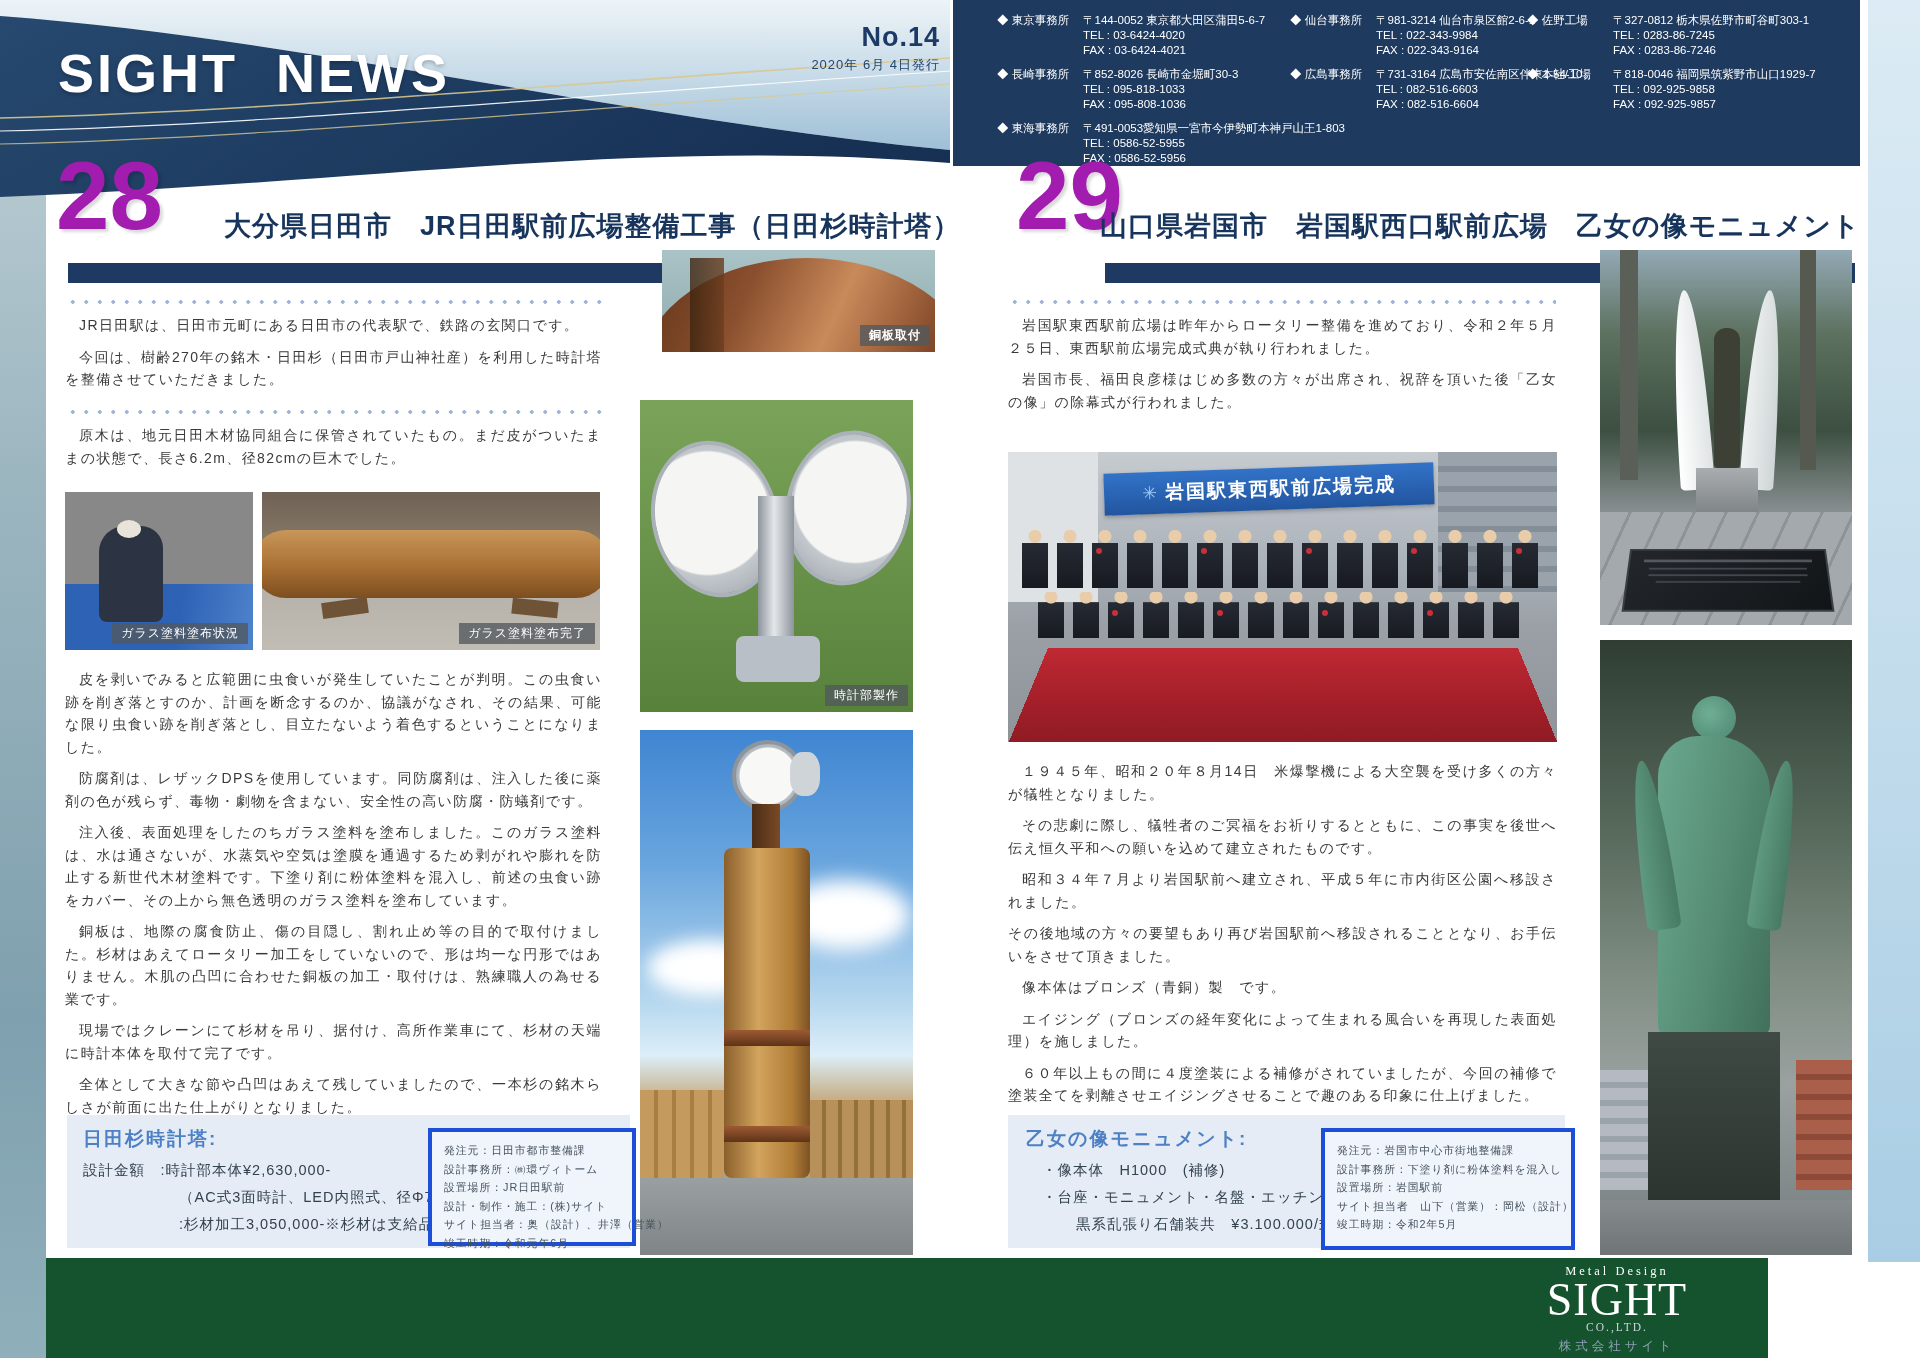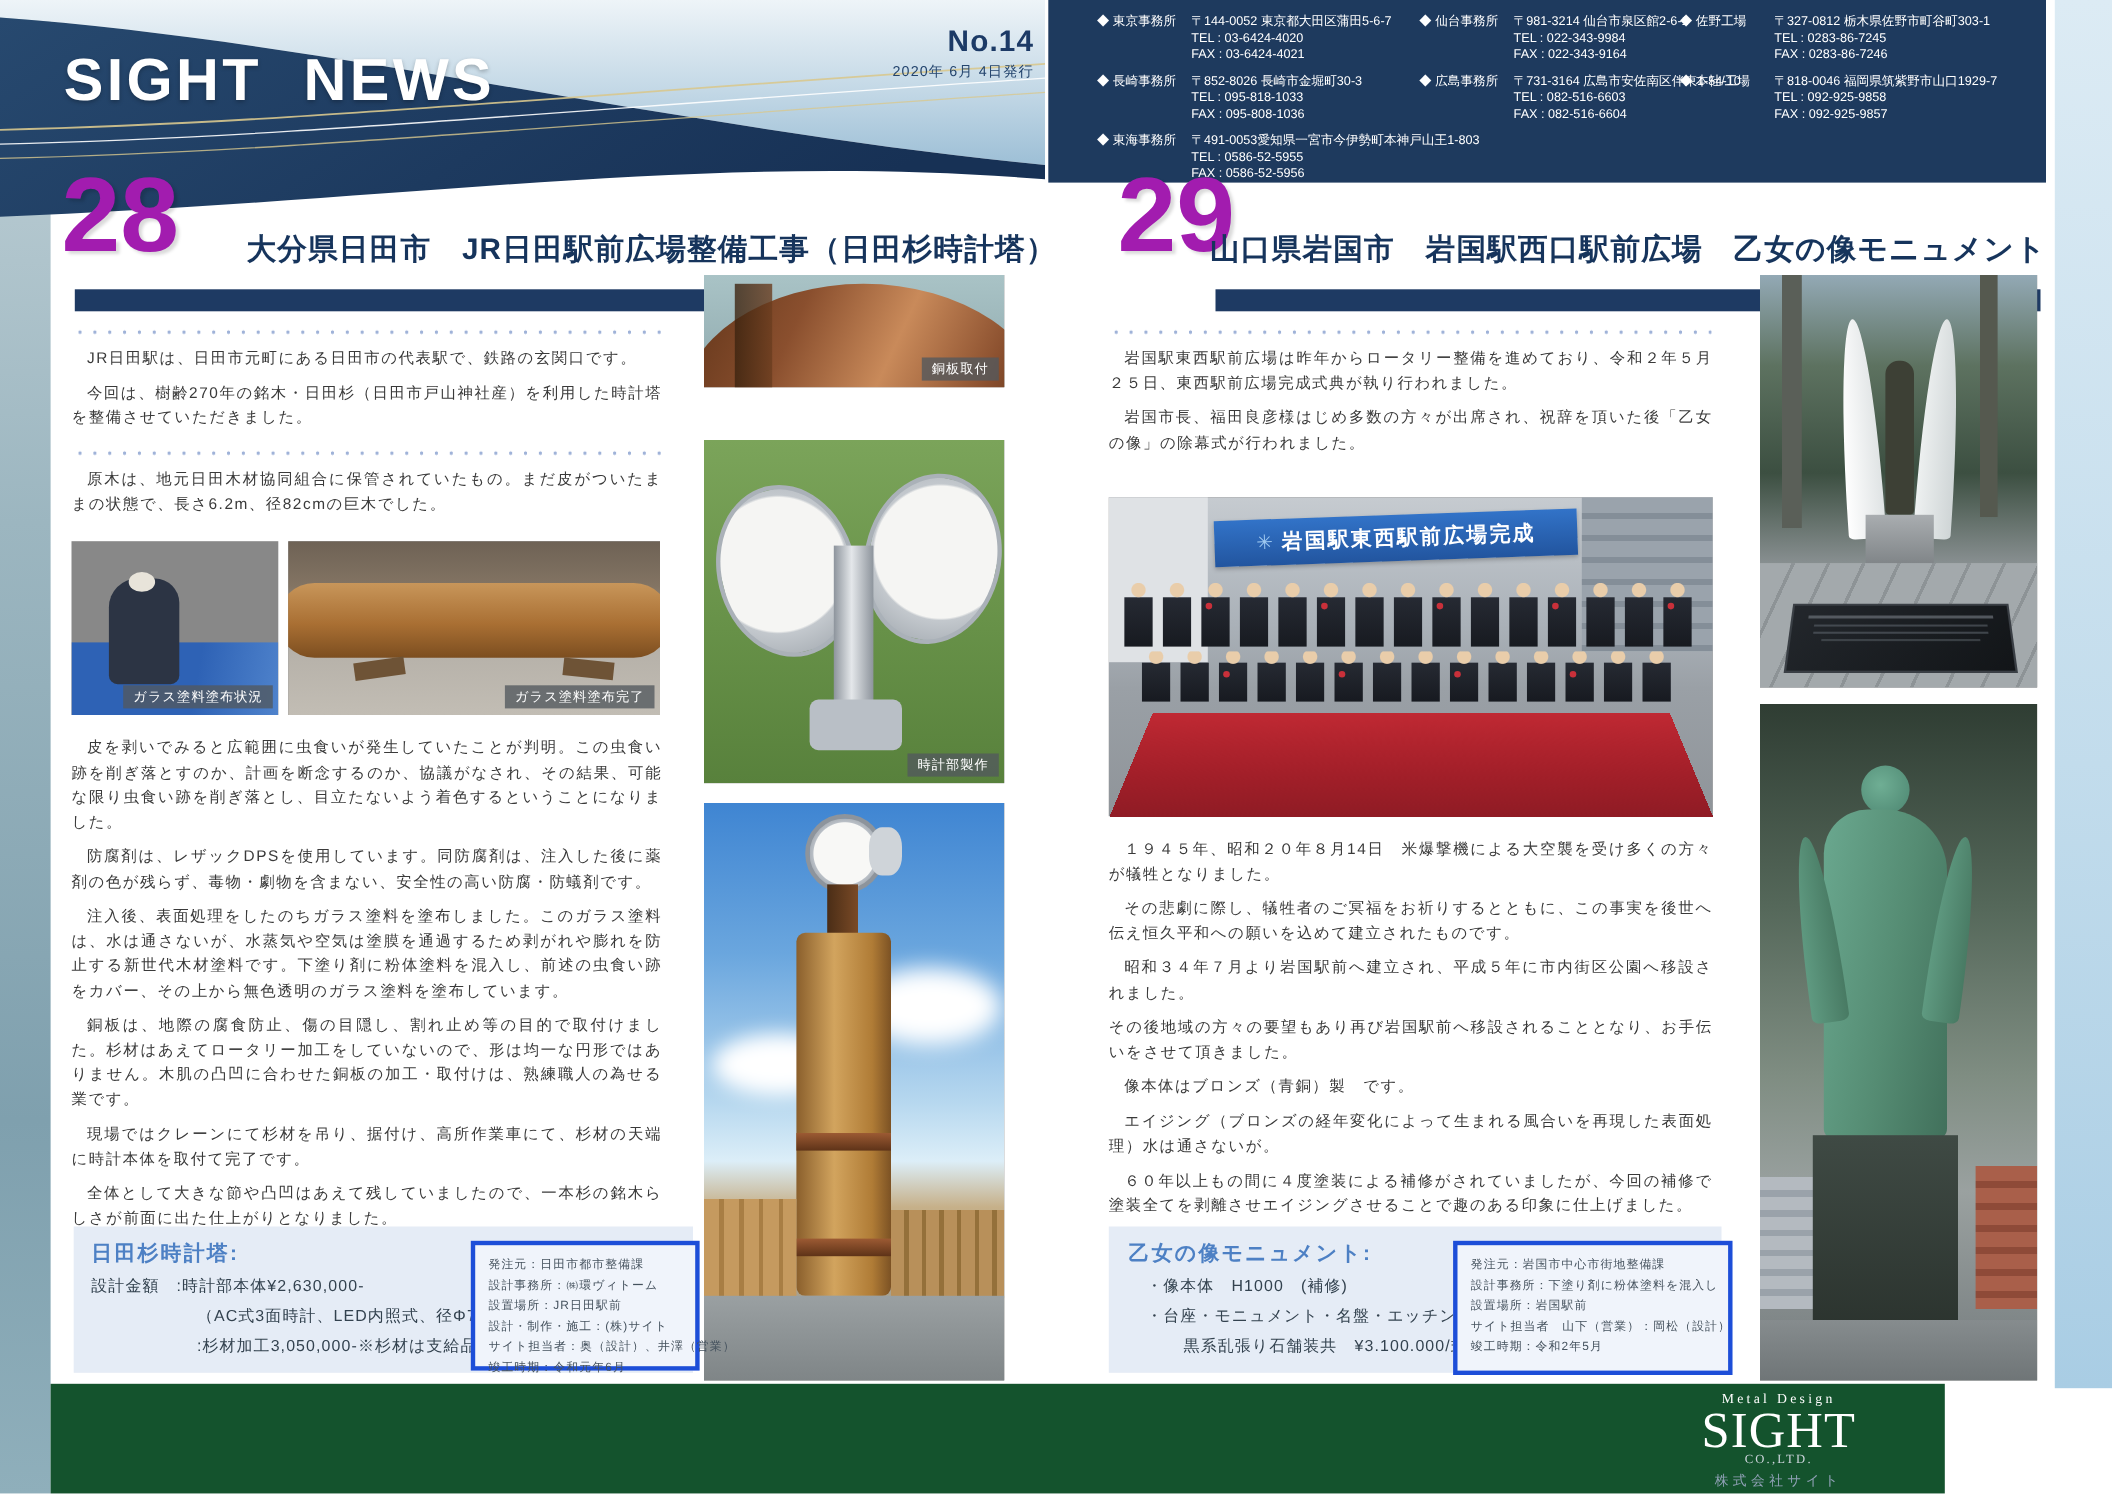--- a/index.html
+++ b/index.html
@@ -193,21 +193,21 @@
   <div class="abs bodycol" style="left:65px;top:668px;width:537px;">
     <p>皮を剥いでみると広範囲に虫食いが発生していたことが判明。この虫食い跡を削ぎ落とすのか、計画を断念するのか、協議がなされ、その結果、可能な限り虫食い跡を削ぎ落とし、目立たないよう着色するということになりました。</p>
     <p>防腐剤は、レザックDPSを使用しています。同防腐剤は、注入した後に薬剤の色が残らず、毒物・劇物を含まない、安全性の高い防腐・防蟻剤です。</p>
     <p>注入後、表面処理をしたのちガラス塗料を塗布しました。このガラス塗料は、水は通さないが、水蒸気や空気は塗膜を通過するため剥がれや膨れを防止する新世代木材塗料です。下塗り剤に粉体塗料を混入し、前述の虫食い跡をカバー、その上から無色透明のガラス塗料を塗布しています。</p>
     <p>銅板は、地際の腐食防止、傷の目隠し、割れ止め等の目的で取付けました。杉材はあえてロータリー加工をしていないので、形は均一な円形ではありません。木肌の凸凹に合わせた銅板の加工・取付けは、熟練職人の為せる業です。</p>
     <p>現場ではクレーンにて杉材を吊り、据付け、高所作業車にて、杉材の天端に時計本体を取付て完了です。</p>
     <p>全体として大きな節や凸凹はあえて残していましたので、一本杉の銘木らしさが前面に出た仕上がりとなりました。</p>
     <p>JR日田駅前で末永く堂々たるシンボルとなっていくことを願っています。</p>
   </div>
 
-  <div class="photo" style="left:640px;top:250px;width:273px;height:102px;">
+  <div class="photo" style="left:662px;top:250px;width:273px;height:102px;font-weight:bold;">
     <div class="layer" style="inset:0;background:linear-gradient(180deg,#a9c3c6 0%,#8fa9ad 100%);"></div>
     <div class="layer" style="left:-20px;top:8px;width:330px;height:150px;border-radius:60% 60% 0 0/90% 90% 0 0;background:linear-gradient(115deg,#5e3318 0%,#8a4f2e 30%,#c98a5a 55%,#8a4f2e 80%,#4f2a12 100%);"></div>
     <div class="layer" style="left:28px;top:8px;width:34px;height:130px;background:linear-gradient(90deg,#3c2410,#6b3d1f);opacity:.8;"></div>
     <div class="cap">銅板取付</div>
   </div>
   <div class="photo" style="left:640px;top:400px;width:273px;height:312px;">
     <div class="layer" style="inset:0;background:linear-gradient(180deg,#7ba45a 0%,#679148 55%,#58813c 100%);"></div>
     <div class="layer" style="left:12px;top:40px;width:118px;height:150px;border-radius:50%;background:radial-gradient(circle at 45% 45%,#f5f5f3 58%,#c3c8cd 60%,#9aa1a8 100%);border:4px solid #aab1b8;transform:rotate(-14deg);"></div>
     <div class="layer" style="left:146px;top:30px;width:116px;height:148px;border-radius:50%;background:radial-gradient(circle at 55% 45%,#f5f5f3 58%,#c3c8cd 60%,#9aa1a8 100%);border:4px solid #aab1b8;transform:rotate(12deg);"></div>
     <div class="layer" style="left:118px;top:96px;width:36px;height:150px;background:linear-gradient(90deg,#8d949c,#e4e7ea 45%,#8d949c);"></div>
@@ -299,21 +299,21 @@
       </div>
     <div class="layer" style="left:40px;top:196px;width:470px;height:94px;background:linear-gradient(180deg,#c02933 0%,#a31f29 60%,#8e1b24 100%);transform:perspective(300px) rotateX(28deg);transform-origin:top;"></div>
   </div>
 
   <div class="abs bodycol" style="left:1008px;top:760px;width:549px;">
     <p>１９４５年、昭和２０年８月14日　米爆撃機による大空襲を受け多くの方々が犠牲となりました。</p>
     <p>その悲劇に際し、犠牲者のご冥福をお祈りするとともに、この事実を後世へ伝え恒久平和への願いを込めて建立されたものです。</p>
     <p>昭和３４年７月より岩国駅前へ建立され、平成５年に市内街区公園へ移設されました。</p>
     <p class="flush">その後地域の方々の要望もあり再び岩国駅前へ移設されることとなり、お手伝いをさせて頂きました。</p>
     <p>像本体はブロンズ（青銅）製　です。</p>
-    <p>エイジング（ブロンズの経年変化によって生まれる風合いを再現した表面処理）水は通さないが。</p>
+    <p>エイジング（ブロンズの経年変化によって生まれる風合いを再現した表面処理）を施しました。</p>
     <p>６０年以上もの間に４度塗装による補修がされていましたが、今回の補修で塗装全てを剥離させエイジングさせることで趣のある印象に仕上げました。</p>
     <p>台座は御影石の磨き仕上げ、モニュメント部は平和の鳥から白を基調とした翼のイメージです。</p>
     <p>東西共に、駅前ロータリーが完成し各県への高速バスや市内路線バス整備も整い、岩国城・錦帯橋をはじめとする各観光名所へのアクセスも便利になりました。　みなさんも是非岩国市へ遊びに行ってみてはいかがでしょうか。</p>
   </div>
 
   <div class="photo" style="left:1600px;top:250px;width:252px;height:375px;">
     <div class="layer" style="inset:0;background:linear-gradient(180deg,#93a9b5 0%,#5d7260 22%,#3c4f41 48%,#8f9598 72%,#9ba1a4 100%);"></div>
     <div class="layer" style="left:20px;top:0;width:18px;height:230px;background:#5a5f58;"></div>
     <div class="layer" style="left:200px;top:0;width:16px;height:220px;background:#55594f;"></div>
     <div class="layer" style="left:74px;top:40px;width:34px;height:200px;border-radius:50% 50% 6px 6px/96% 96% 4px 4px;background:linear-gradient(90deg,#ffffff,#dfe3e4);transform:rotate(-4deg);"></div>

